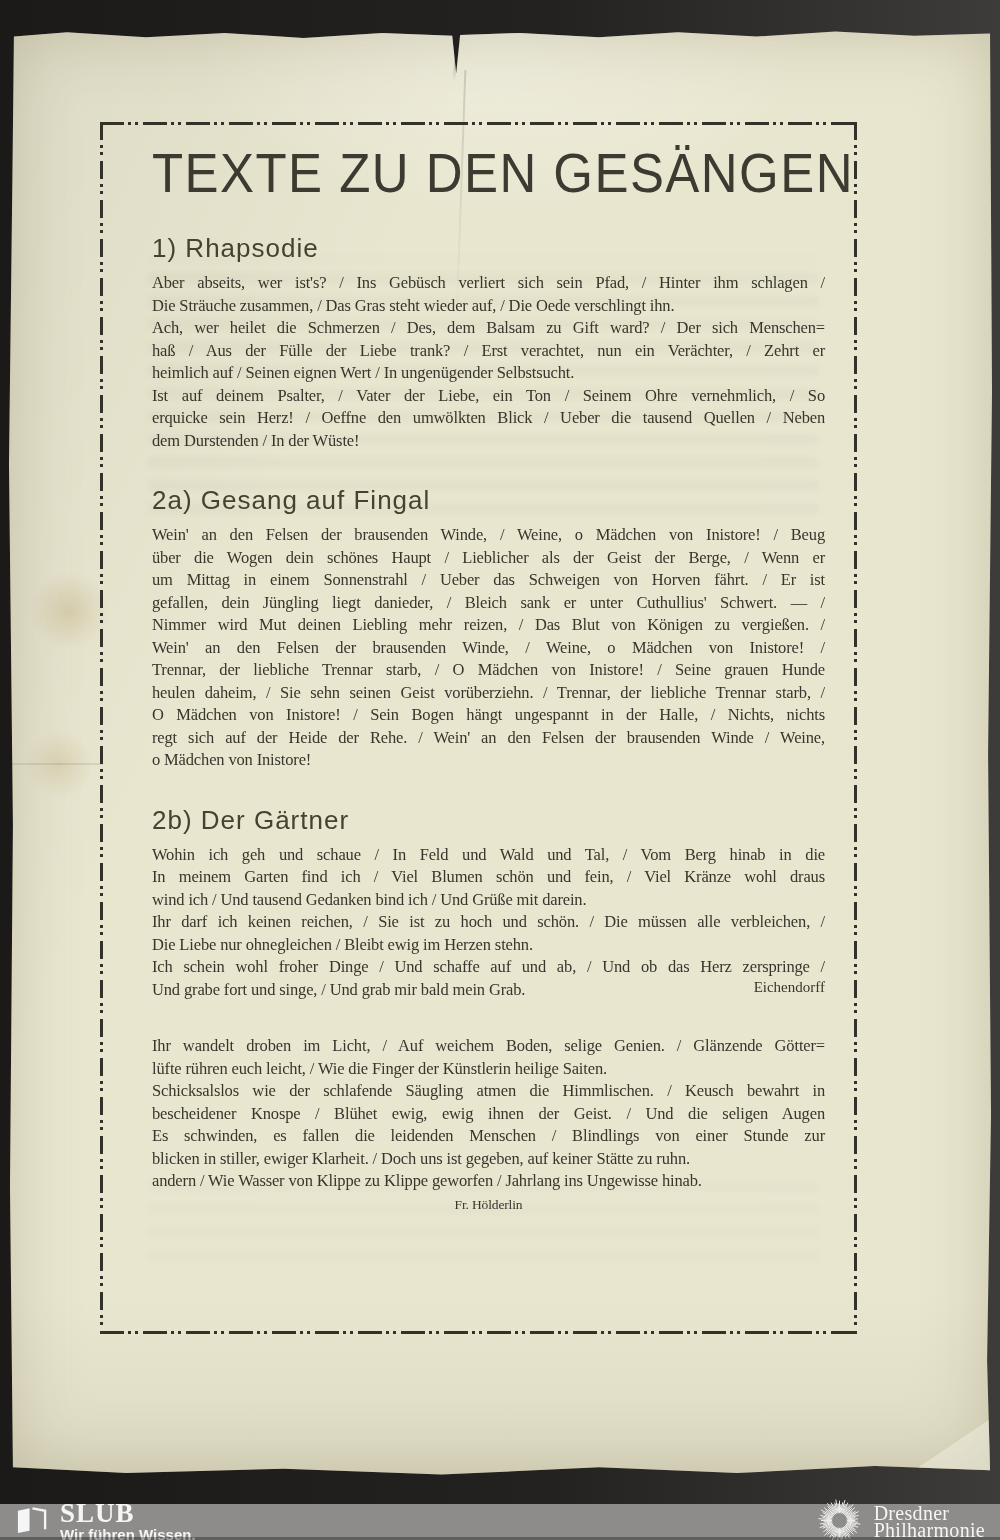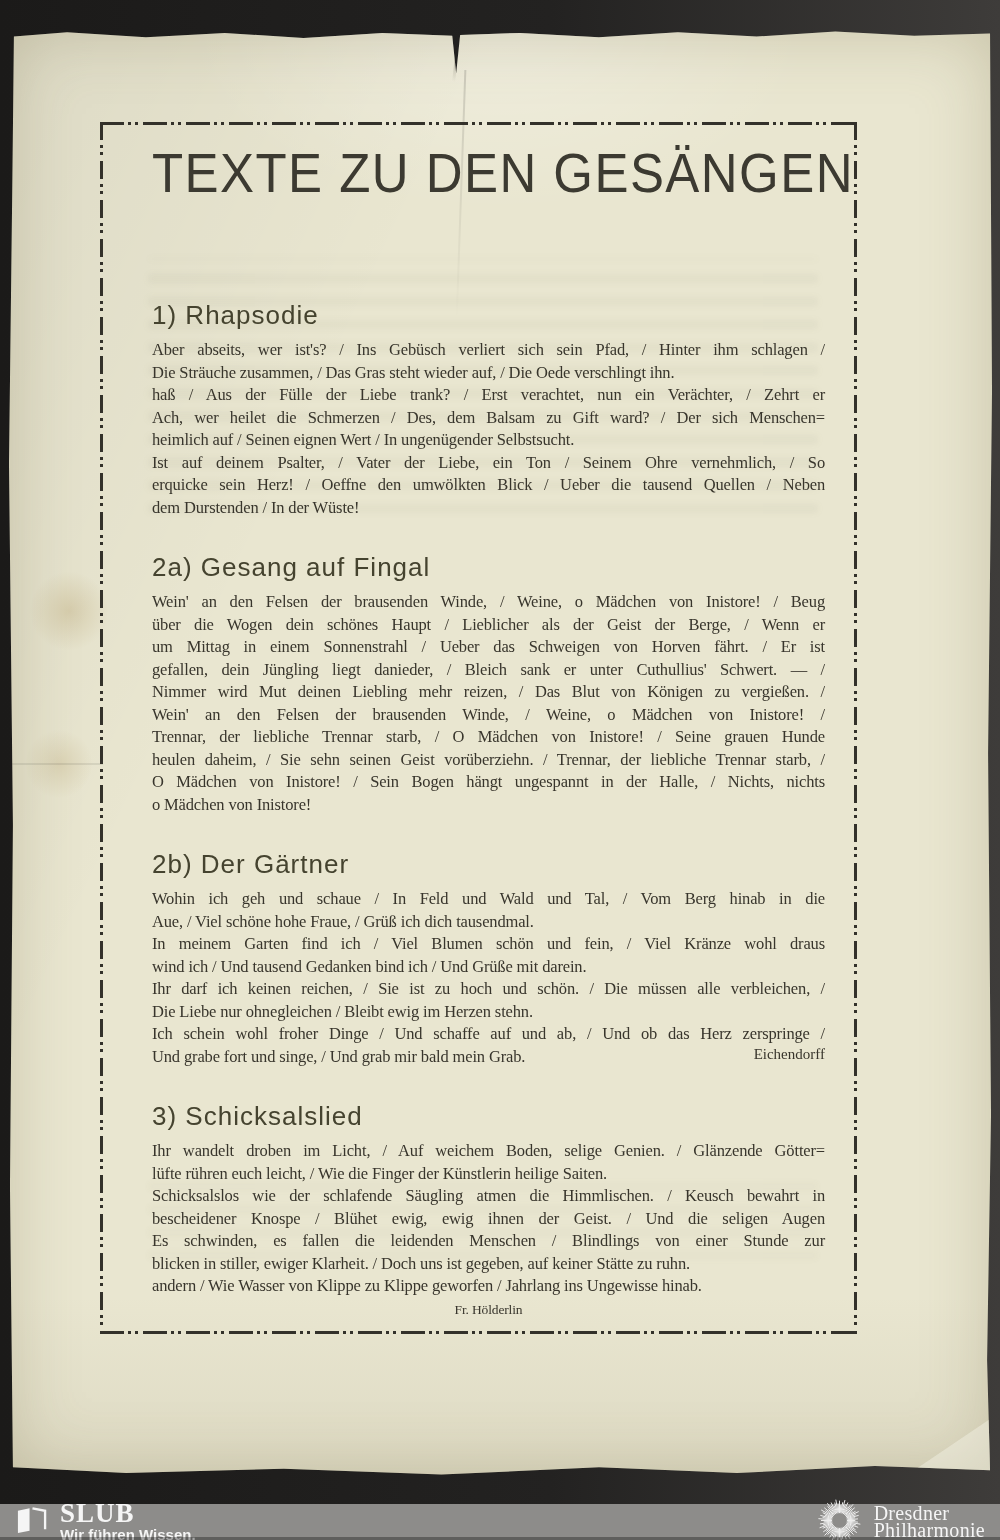--- a/index.html
+++ b/index.html
@@ -50,21 +50,21 @@
   .b-left{left:0;}
   .b-right{right:0;}
   
   .content{position:absolute;left:144px;top:112px;width:673px;color:var(--ink,#38352c);}
   .doc-title{
     margin:0;font-family:"Liberation Sans",sans-serif;font-weight:300;
     font-size:52px;line-height:60px;letter-spacing:1.5px;white-space:nowrap;
     color:#3c3a31;transform:scale(.98,1.05);transform-origin:left top;
   }
   .song-section{margin-top:34px;}
-  .song-section:first-child{margin-top:99px;}
+  .song-section:first-child{margin-top:32px;}
   .sec-heading{
     margin:0 0 10px 0;font-family:"Liberation Sans",sans-serif;font-weight:300;
     font-size:26px;line-height:28px;letter-spacing:1px;color:#45432f;
   }
   .sec-body{width:673px;}
   .tline{
     font-size:16.5px;line-height:22.5px;letter-spacing:-0.15px;
     white-space:nowrap;color:#38352c;
   }
   .tline-just{text-align:justify;text-align-last:justify;text-justify:inter-word;}
@@ -107,61 +107,60 @@
   </div>
 
   <div class="content">
     <h1 class="doc-title">TEXTE ZU DEN GESÄNGEN</h1>
     <div id="sections">
   <section class="song-section">
     <h2 class="sec-heading"><span class="sec-num">1)</span> <span class="sec-title">Rhapsodie</span></h2>
     <div class="sec-body">
             <div class="tline tline-just">Aber abseits, wer ist's? / Ins Gebüsch verliert sich sein Pfad, / Hinter ihm schlagen /</div>
             <div class="tline tline-last">Die Sträuche zusammen, / Das Gras steht wieder auf, / Die Oede verschlingt ihn.</div>
+            <div class="tline tline-just">Ach, wer heilet die Schmerzen / Des, dem Balsam zu Gift ward? / Der sich Menschen=</div>
             <div class="tline tline-just">haß / Aus der Fülle der Liebe trank? / Erst verachtet, nun ein Verächter, / Zehrt er</div>
-            <div class="tline tline-just">Ach, wer heilet die Schmerzen / Des, dem Balsam zu Gift ward? / Der sich Menschen=</div>
             <div class="tline tline-last">heimlich auf / Seinen eignen Wert / In ungenügender Selbstsucht.</div>
             <div class="tline tline-just">Ist auf deinem Psalter, / Vater der Liebe, ein Ton / Seinem Ohre vernehmlich, / So</div>
             <div class="tline tline-just">erquicke sein Herz! / Oeffne den umwölkten Blick / Ueber die tausend Quellen / Neben</div>
             <div class="tline tline-last">dem Durstenden / In der Wüste!</div>
           </div>
   </section>
 
   <section class="song-section">
     <h2 class="sec-heading"><span class="sec-num">2a)</span> <span class="sec-title">Gesang auf Fingal</span></h2>
     <div class="sec-body">
             <div class="tline tline-just">Wein' an den Felsen der brausenden Winde, / Weine, o Mädchen von Inistore! / Beug</div>
             <div class="tline tline-just">über die Wogen dein schönes Haupt / Lieblicher als der Geist der Berge, / Wenn er</div>
             <div class="tline tline-just">um Mittag in einem Sonnenstrahl / Ueber das Schweigen von Horven fährt. / Er ist</div>
             <div class="tline tline-just">gefallen, dein Jüngling liegt danieder, / Bleich sank er unter Cuthullius' Schwert. — /</div>
             <div class="tline tline-just">Nimmer wird Mut deinen Liebling mehr reizen, / Das Blut von Königen zu vergießen. /</div>
             <div class="tline tline-just">Wein' an den Felsen der brausenden Winde, / Weine, o Mädchen von Inistore! /</div>
             <div class="tline tline-just">Trennar, der liebliche Trennar starb, / O Mädchen von Inistore! / Seine grauen Hunde</div>
             <div class="tline tline-just">heulen daheim, / Sie sehn seinen Geist vorüberziehn. / Trennar, der liebliche Trennar starb, /</div>
             <div class="tline tline-just">O Mädchen von Inistore! / Sein Bogen hängt ungespannt in der Halle, / Nichts, nichts</div>
+            <div class="tline tline-just">regt sich auf der Heide der Rehe. / Wein' an den Felsen der brausenden Winde / Weine,</div>
             <div class="tline tline-last">o Mädchen von Inistore!</div>
           </div>
   </section>
 
   <section class="song-section">
     <h2 class="sec-heading"><span class="sec-num">2b)</span> <span class="sec-title">Der Gärtner</span></h2>
     <div class="sec-body">
             <div class="tline tline-just">Wohin ich geh und schaue / In Feld und Wald und Tal, / Vom Berg hinab in die</div>
-            <div class="tline tline-last">Aue, / Viel schöne hohe Fraue, / Grüß ich dich tausendmal.</div>
             <div class="tline tline-just">In meinem Garten find ich / Viel Blumen schön und fein, / Viel Kränze wohl draus</div>
             <div class="tline tline-last">wind ich / Und tausend Gedanken bind ich / Und Grüße mit darein.</div>
             <div class="tline tline-just">Ihr darf ich keinen reichen, / Sie ist zu hoch und schön. / Die müssen alle verbleichen, /</div>
             <div class="tline tline-last">Die Liebe nur ohnegleichen / Bleibt ewig im Herzen stehn.</div>
             <div class="tline tline-just">Ich schein wohl froher Dinge / Und schaffe auf und ab, / Und ob das Herz zerspringe /</div>
             <div class="tline tline-last tline-attr-host">Und grabe fort und singe, / Und grab mir bald mein Grab.<span class="attr">Eichendorff</span></div>
           </div>
   </section>
 
   <section class="song-section">
-    <h2 class="sec-heading"><span class="sec-num">3)</span> <span class="sec-title">Schicksalslied</span></h2>
     <div class="sec-body">
             <div class="tline tline-just">Ihr wandelt droben im Licht, / Auf weichem Boden, selige Genien. / Glänzende Götter=</div>
             <div class="tline tline-last">lüfte rühren euch leicht, / Wie die Finger der Künstlerin heilige Saiten.</div>
             <div class="tline tline-just">Schicksalslos wie der schlafende Säugling atmen die Himmlischen. / Keusch bewahrt in</div>
             <div class="tline tline-just">bescheidener Knospe / Blühet ewig, ewig ihnen der Geist. / Und die seligen Augen</div>
             <div class="tline tline-just">Es schwinden, es fallen die leidenden Menschen / Blindlings von einer Stunde zur</div>
             <div class="tline tline-last">blicken in stiller, ewiger Klarheit. / Doch uns ist gegeben, auf keiner Stätte zu ruhn.</div>
             <div class="tline tline-last">andern / Wie Wasser von Klippe zu Klippe geworfen / Jahrlang ins Ungewisse hinab.</div>
             <div class="tline attr-line">Fr. Hölderlin</div>
           </div>

